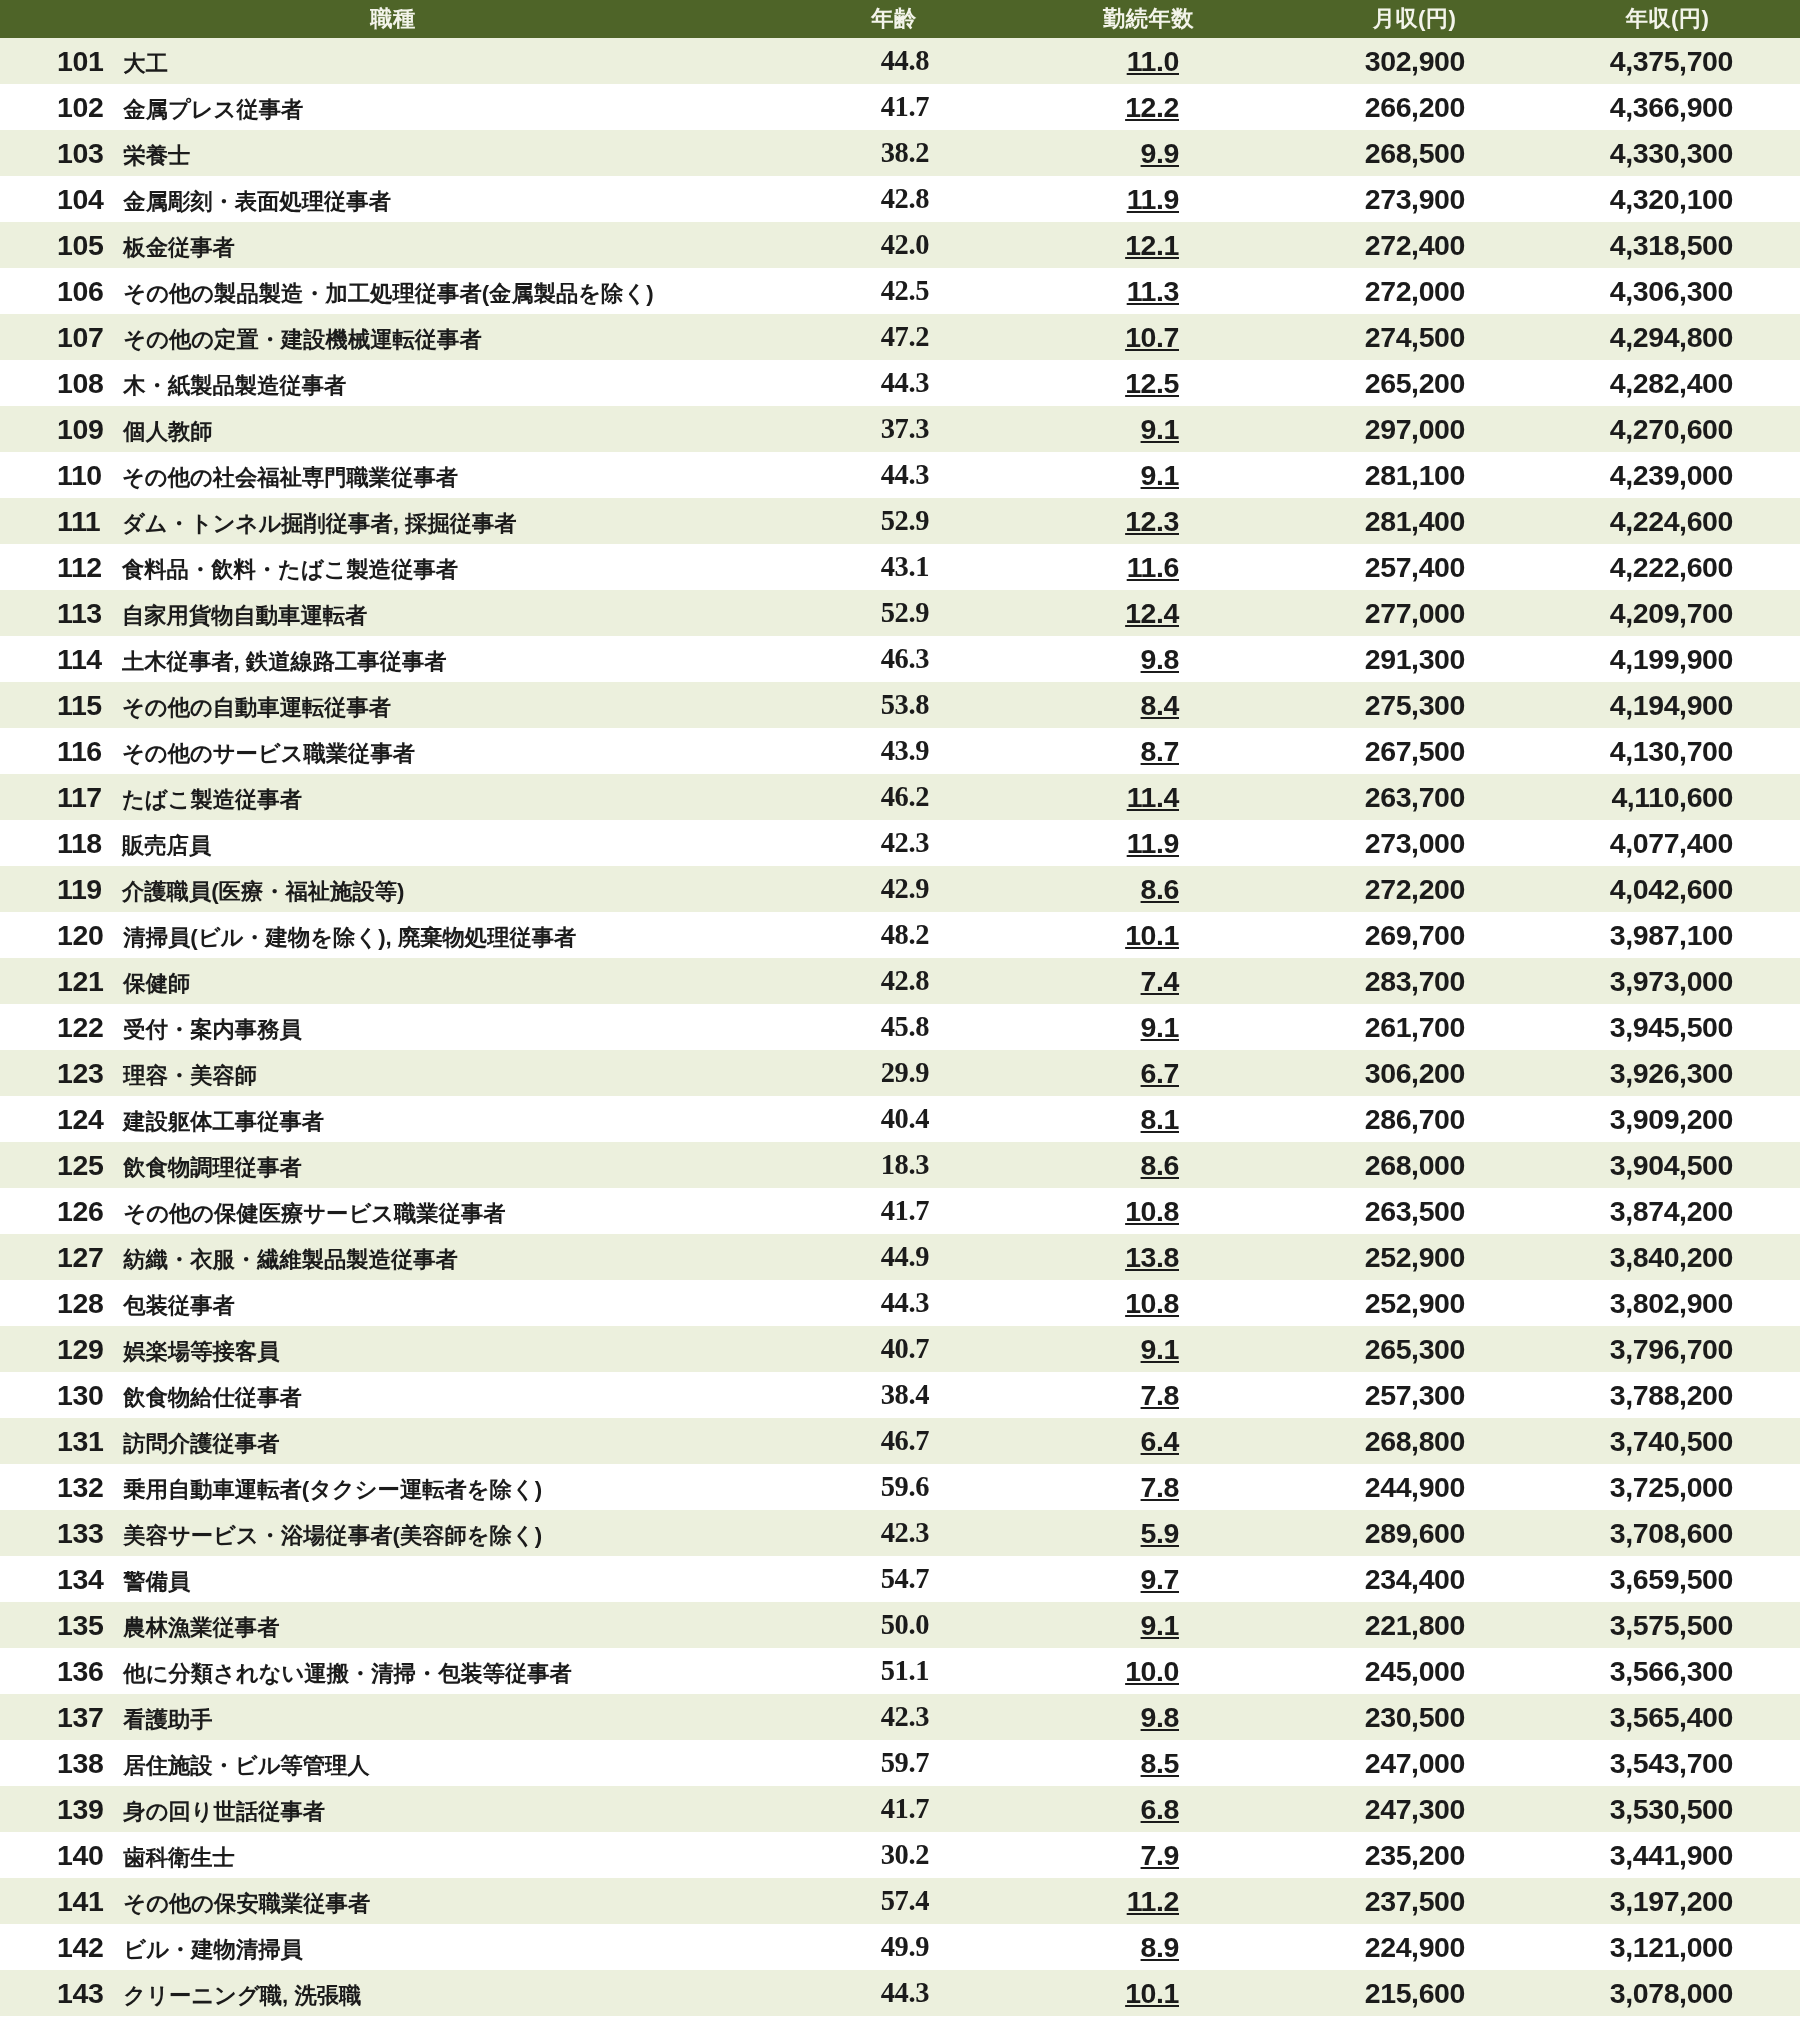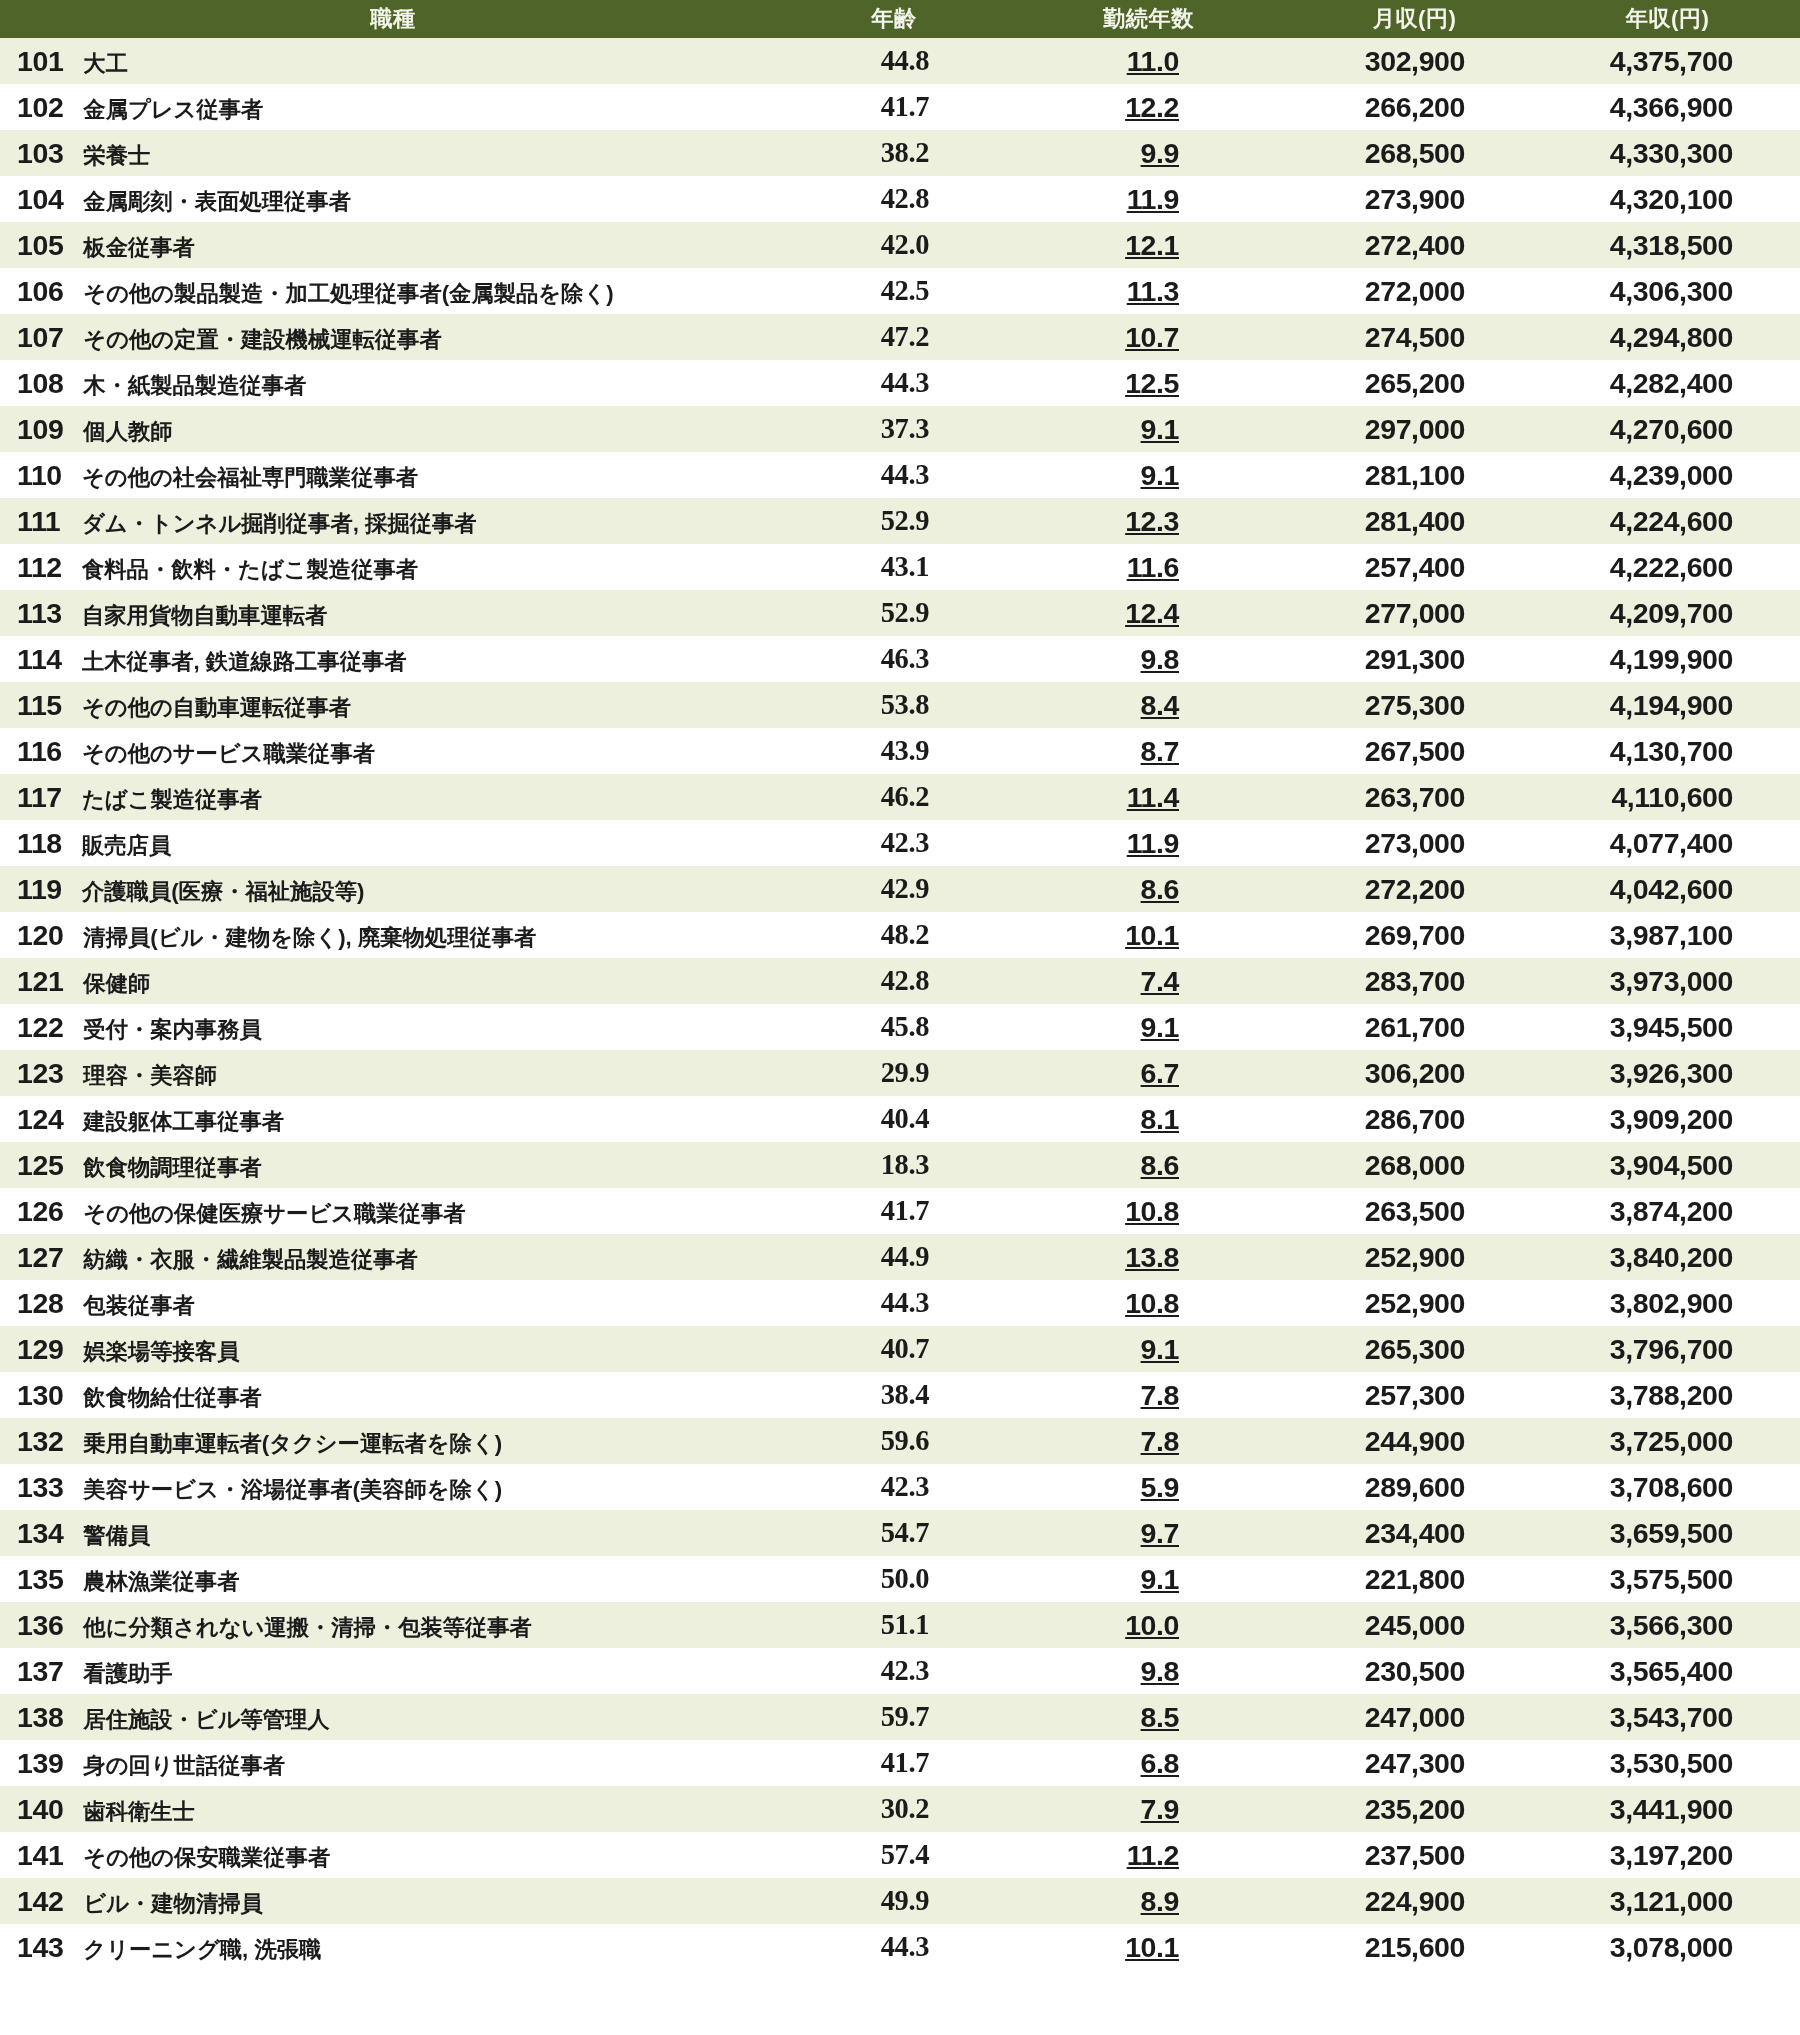--- a/index.html
+++ b/index.html
@@ -33,20 +33,21 @@
     align-items:center;
     background:var(--row-bg);
   }
   .row:nth-child(odd){background:var(--row-alt-bg);}
   .cell{line-height:1;}
   .cell.jobcell{
     display:flex;
     align-items:baseline;
     gap:20px;
     padding-left:17px;
+    margin-left:40px;
   }
   .rank{
     font-size:28.5px;
     letter-spacing:-0.4px;
     min-width:45px;
   }
   .jobname{font-size:22.3px;}
   .num{
     text-align:right;
     font-size:28.5px;
@@ -393,20 +394,30 @@
     <div class="cell jobcell">
       <span class="rank">130</span>
       <span class="jobname">飲食物給仕従事者</span>
     </div>
     <div class="cell num age">38.4</div>
     <div class="cell num tenure">7.8</div>
     <div class="cell num monthly">257,300</div>
     <div class="cell num annual">3,788,200</div>
   </div>
 
+  <div class="row">
+    <div class="cell jobcell">
+      <span class="rank">131</span>
+      <span class="jobname">訪問介護従事者</span>
+    </div>
+    <div class="cell num age">46.7</div>
+    <div class="cell num tenure">6.4</div>
+    <div class="cell num monthly">268,800</div>
+    <div class="cell num annual">3,740,500</div>
+  </div>
 
   <div class="row">
     <div class="cell jobcell">
       <span class="rank">132</span>
       <span class="jobname">乗用自動車運転者(タクシー運転者を除く)</span>
     </div>
     <div class="cell num age">59.6</div>
     <div class="cell num tenure">7.8</div>
     <div class="cell num monthly">244,900</div>
     <div class="cell num annual">3,725,000</div>

